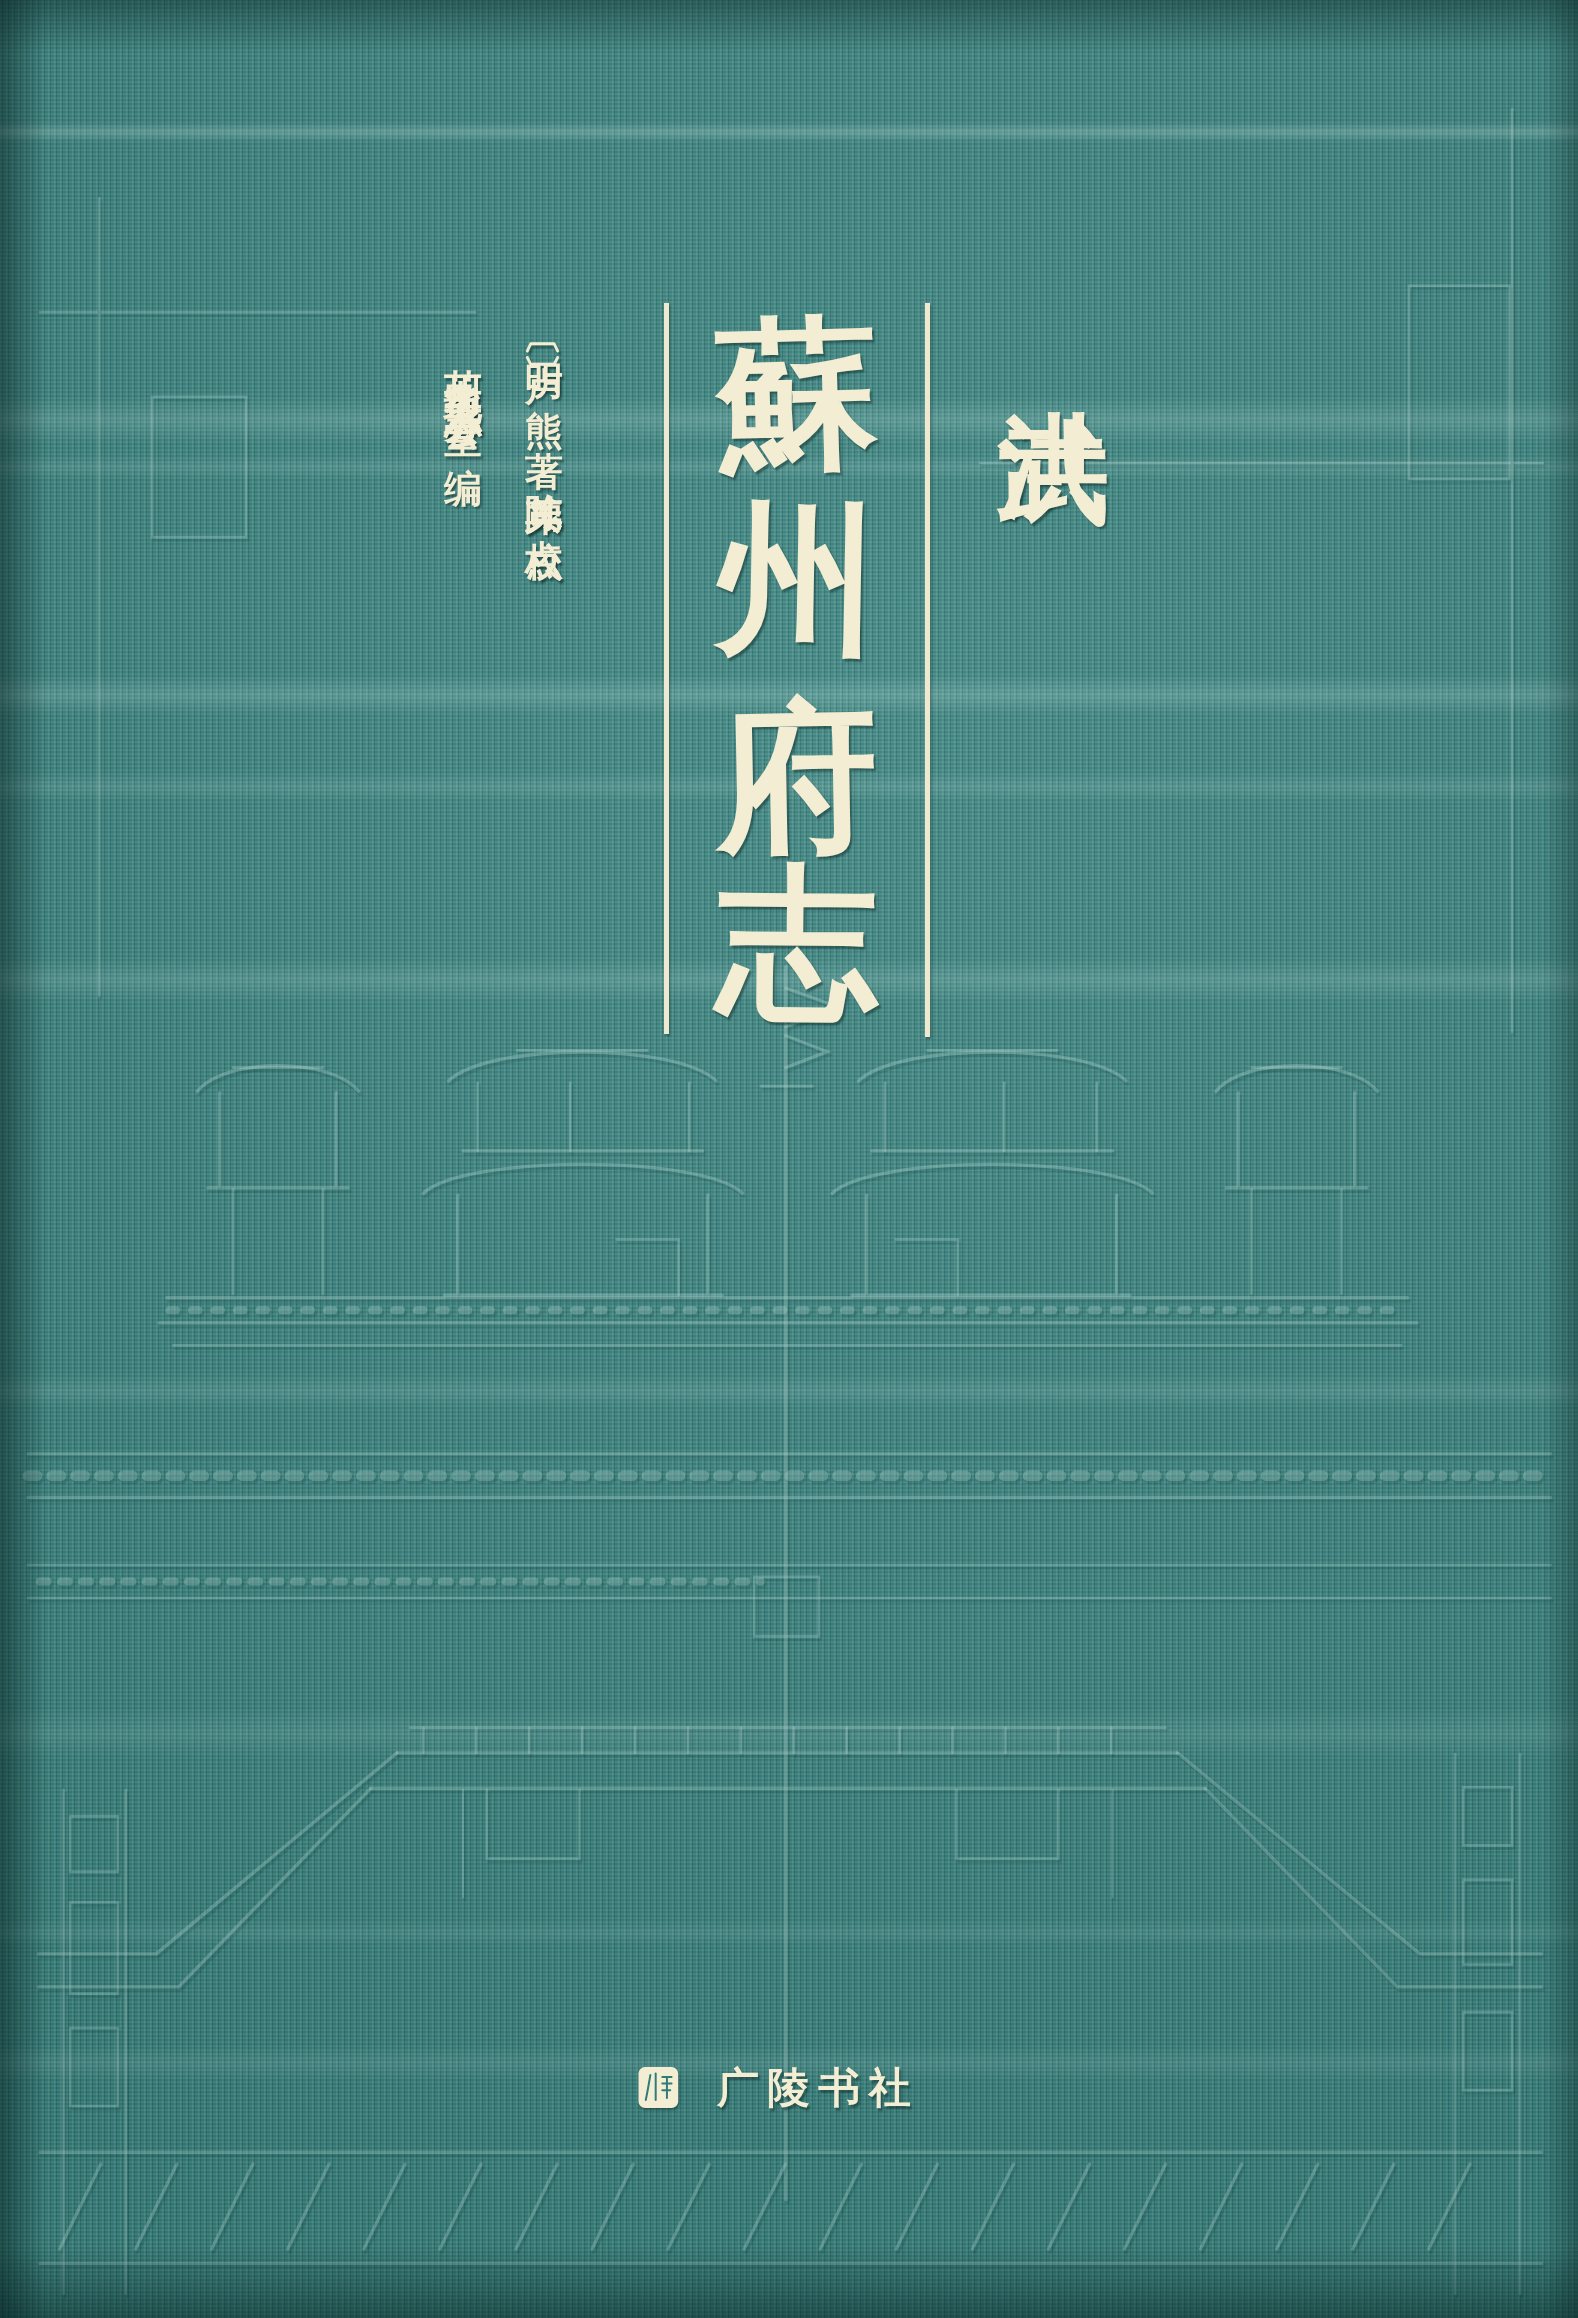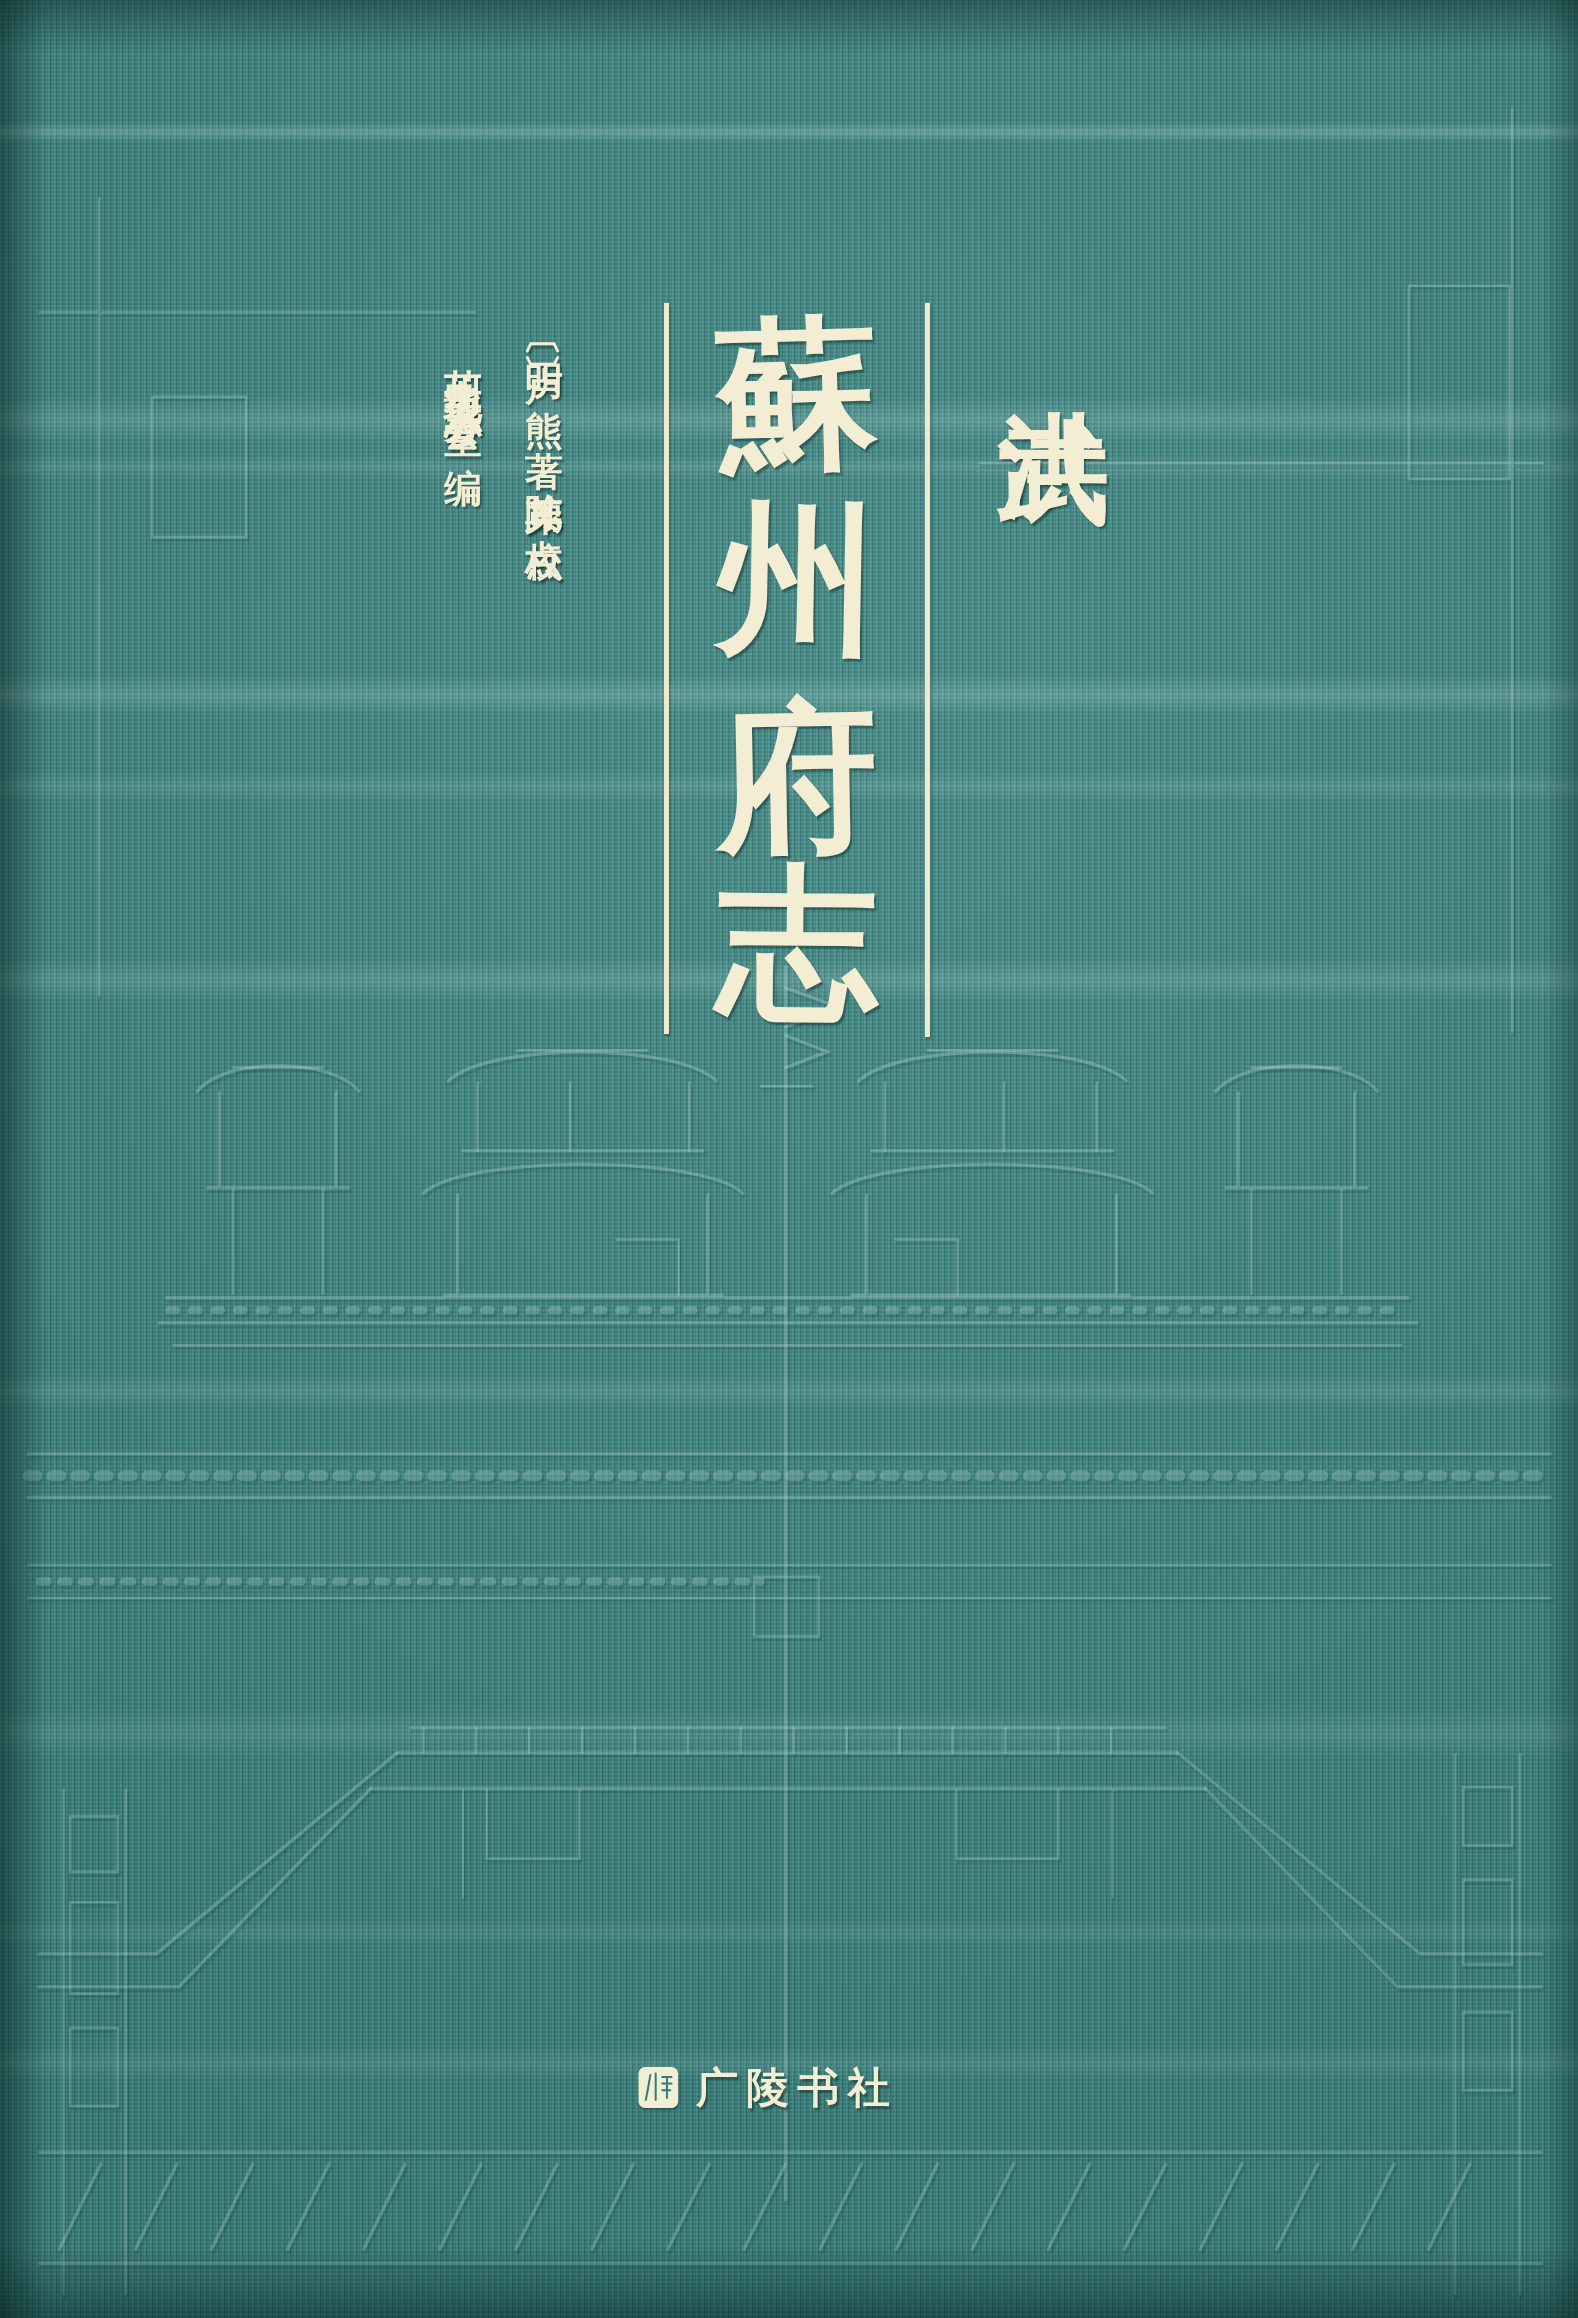--- a/index.html
+++ b/index.html
@@ -40,21 +40,21 @@
   .title-char:nth-child(4){margin-top:3.3px;transform:rotate(0.5deg);}
   .era{position:absolute;left:1054px;top:320px;transform:translateX(-50%);
     writing-mode:vertical-rl;text-orientation:mixed;
     font-size:111px;line-height:1;letter-spacing:6.6px;font-weight:bold;}
   .byline{position:absolute;left:544px;top:331px;transform:translateX(-50%);
     writing-mode:vertical-rl;text-orientation:mixed;
     font-size:38px;line-height:1;letter-spacing:2px;font-weight:bold;}
   .editor{position:absolute;left:463px;top:339px;transform:translateX(-50%);
     writing-mode:vertical-rl;text-orientation:mixed;
     font-size:38px;line-height:1;letter-spacing:6px;font-weight:bold;}
-  .publisher{position:absolute;left:637px;top:2065px;display:flex;align-items:center;gap:15px;z-index:6;}
+  .publisher{position:absolute;left:637px;top:2065px;display:flex;align-items:center;gap:36px;z-index:6;}
   .publisher-name{font-size:42px;letter-spacing:8.6px;font-weight:bold;line-height:1;}
   .seal{display:block;filter:drop-shadow(1.3px 2px 1.3px rgba(12,42,40,0.45));}
 </style>
 </head>
 <body>
 
 <div class="cover">
 
   <svg class="emboss" width="1579" height="2319" viewBox="0 0 2387 3506">
     <defs>

